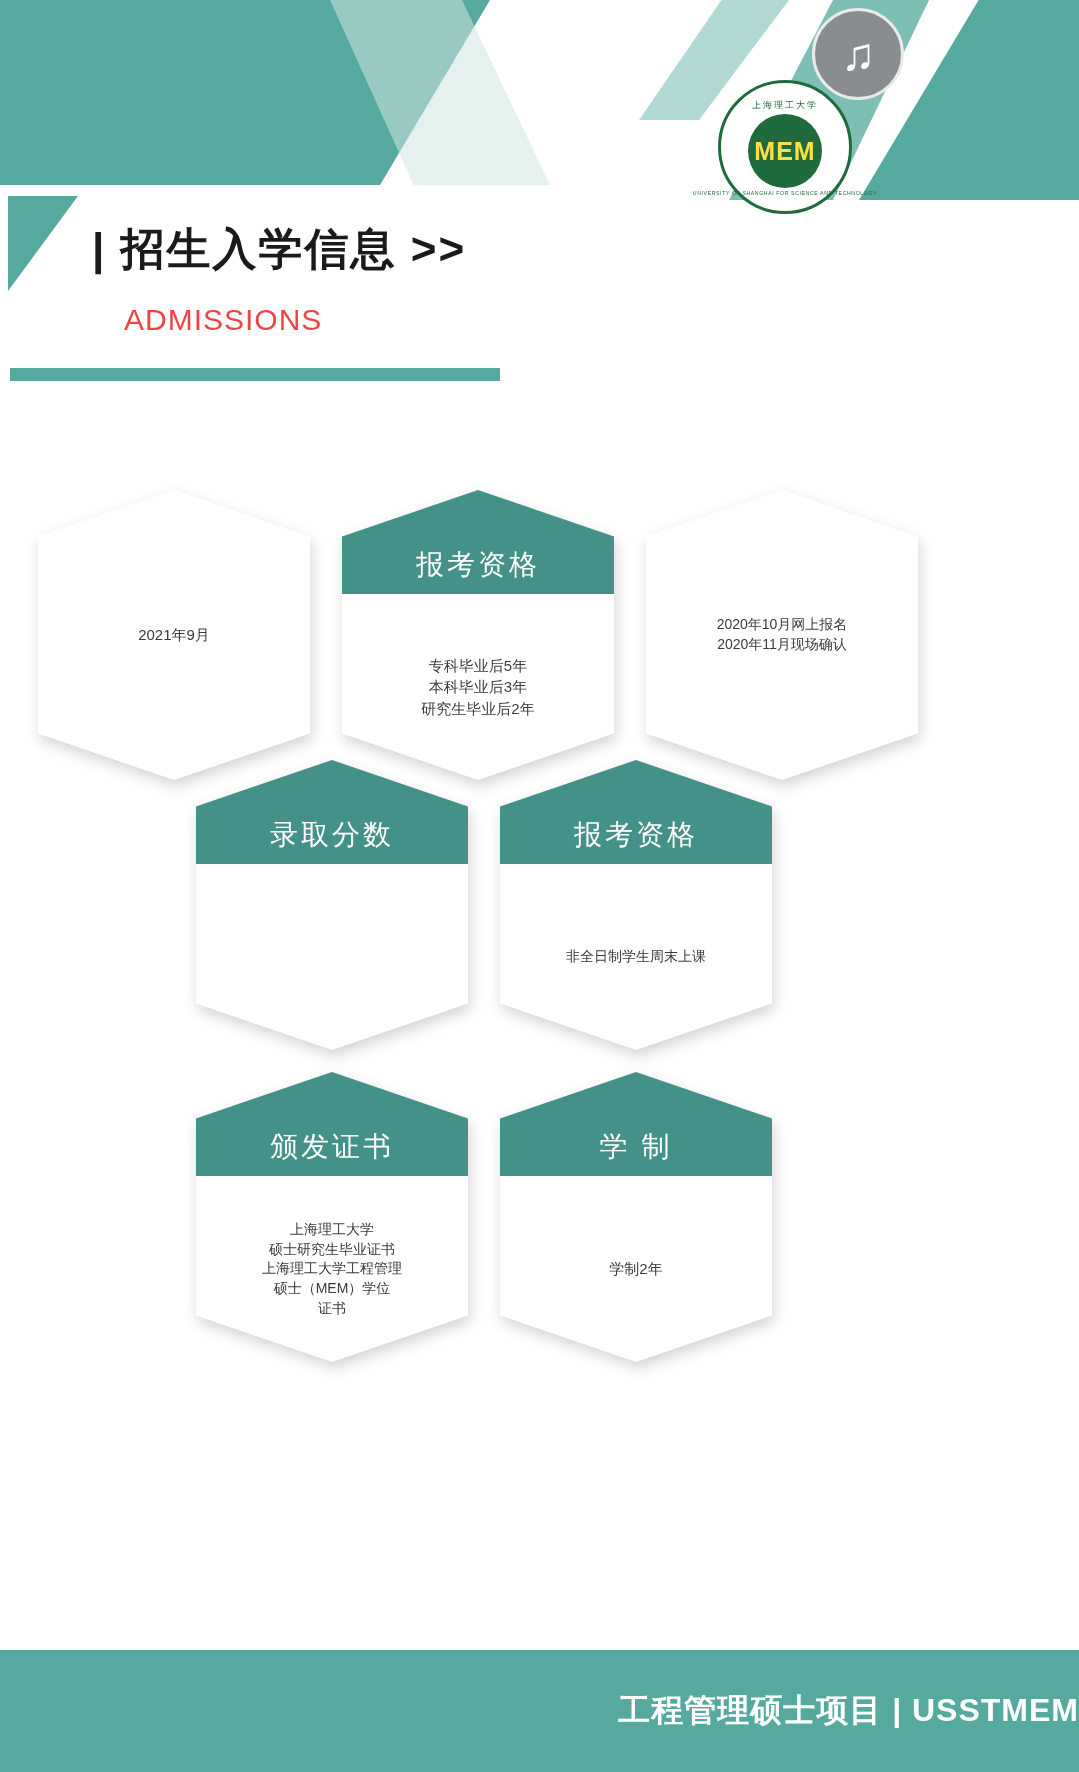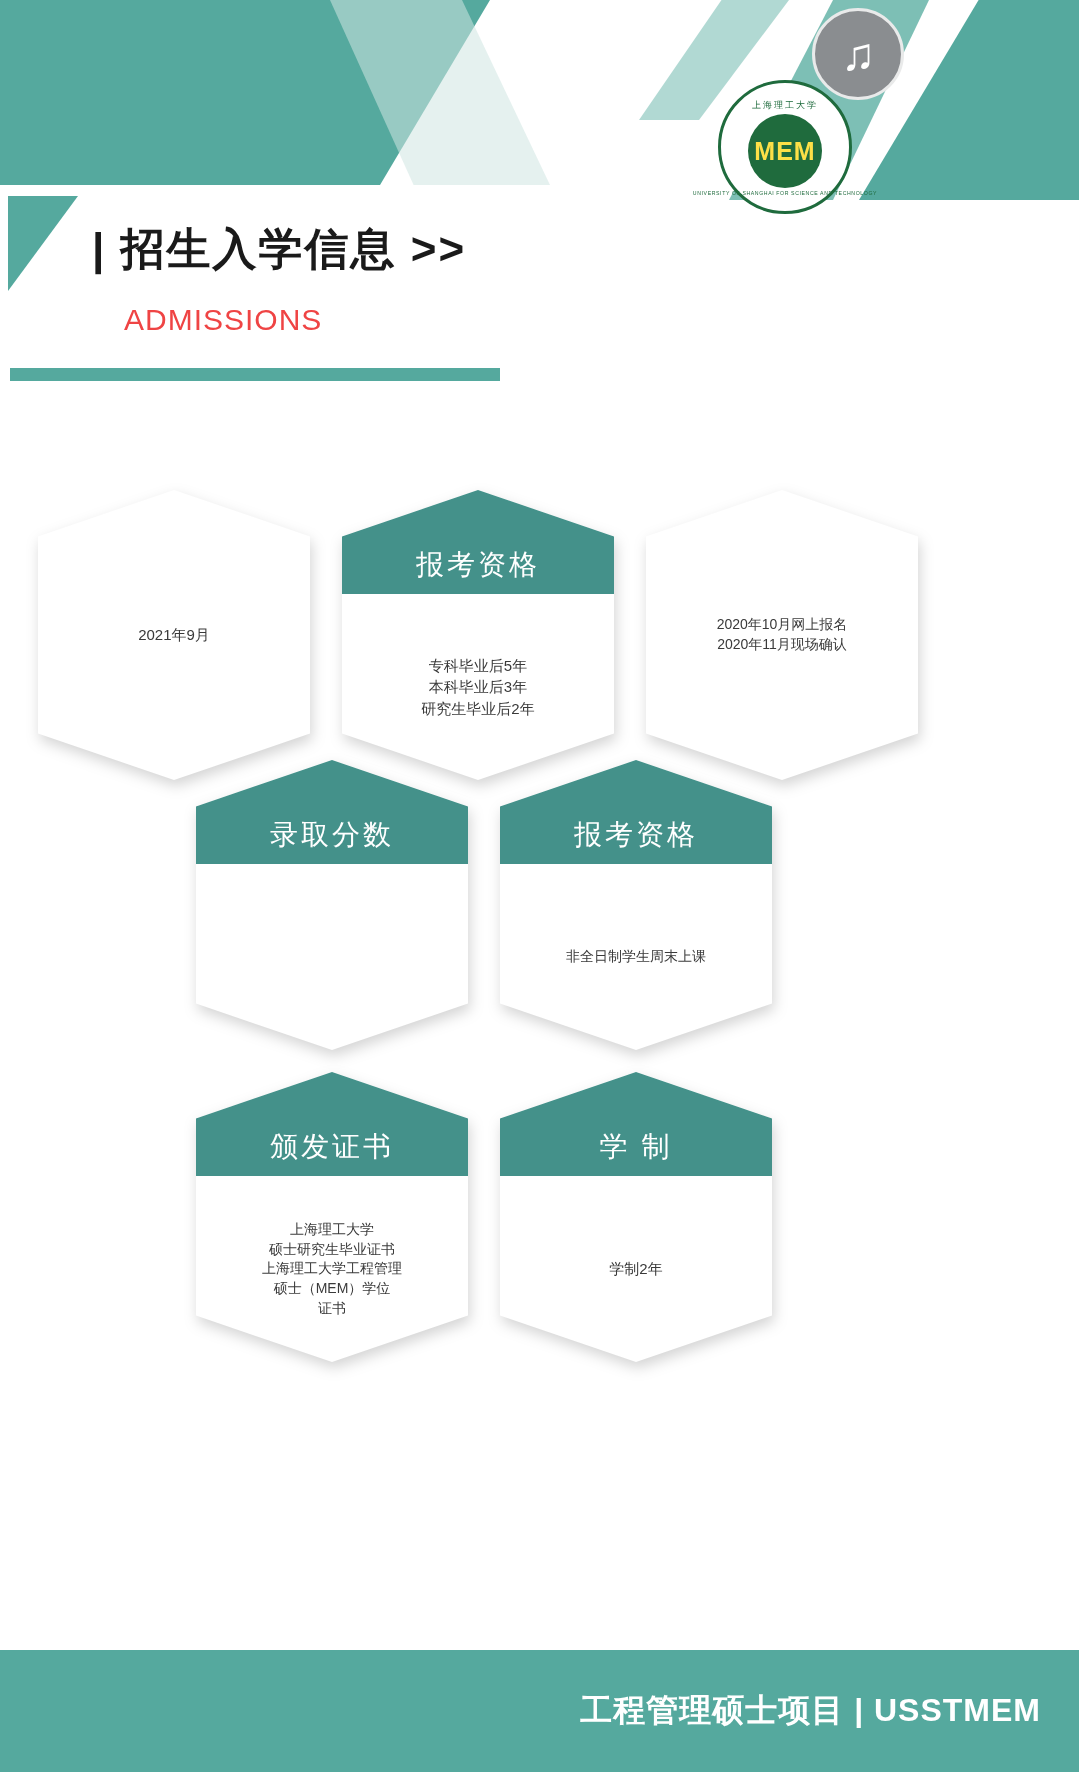--- a/index.html
+++ b/index.html
@@ -238,21 +238,20 @@
     position: absolute;
     left: 0;
     bottom: 0;
     width: 1079px;
     height: 122px;
     background: #55a99e;
     display: flex;
     align-items: center;
     justify-content: flex-end;
     box-sizing: border-box;
-    padding-right: 38px;
   }
   .footer-text {
     color: #ffffff;
     font-size: 32px;
     font-weight: bold;
     letter-spacing: 1px;
   }
 </style>
 </head>
 <body>

